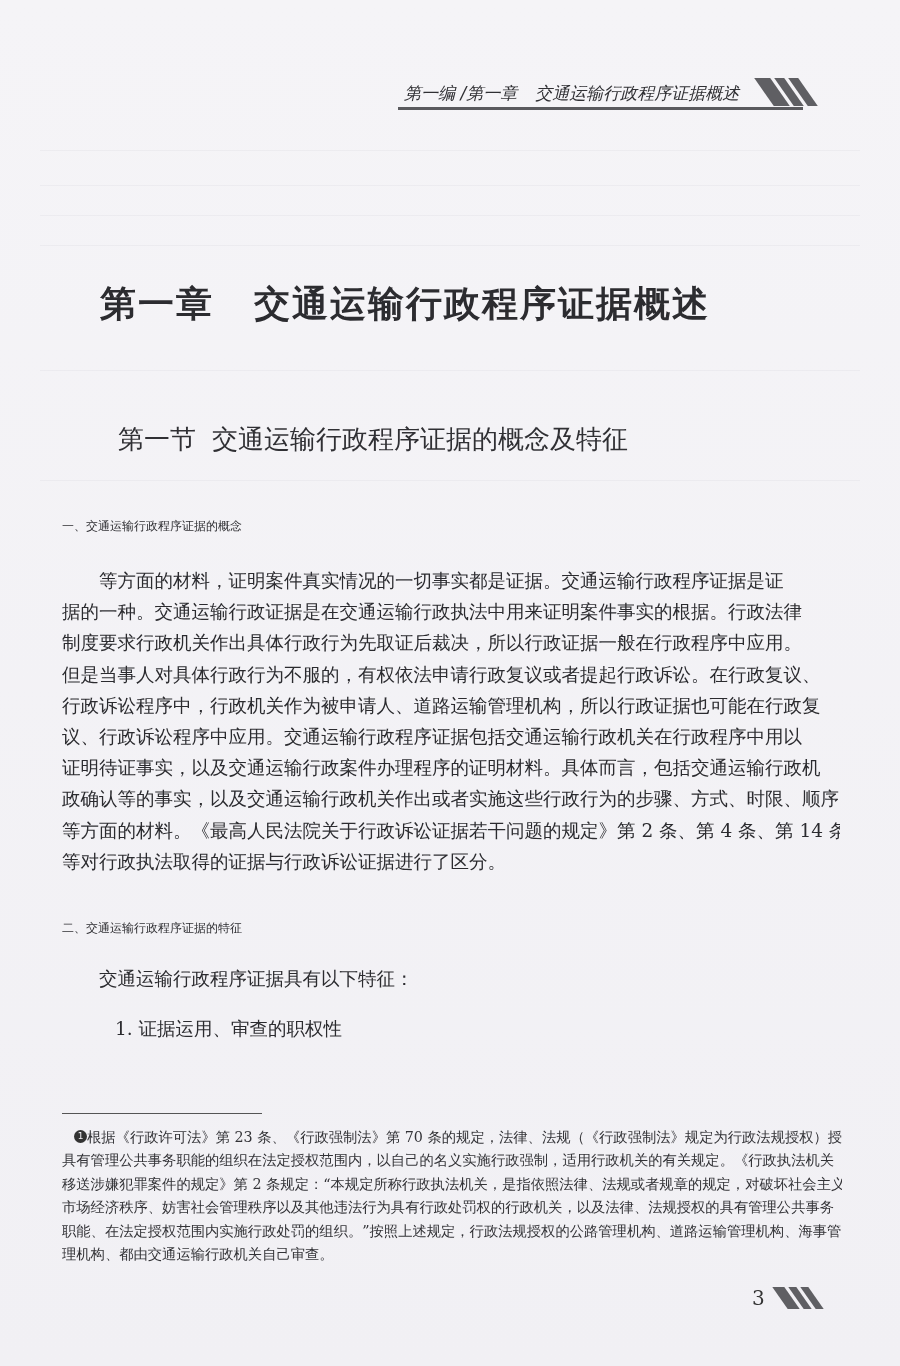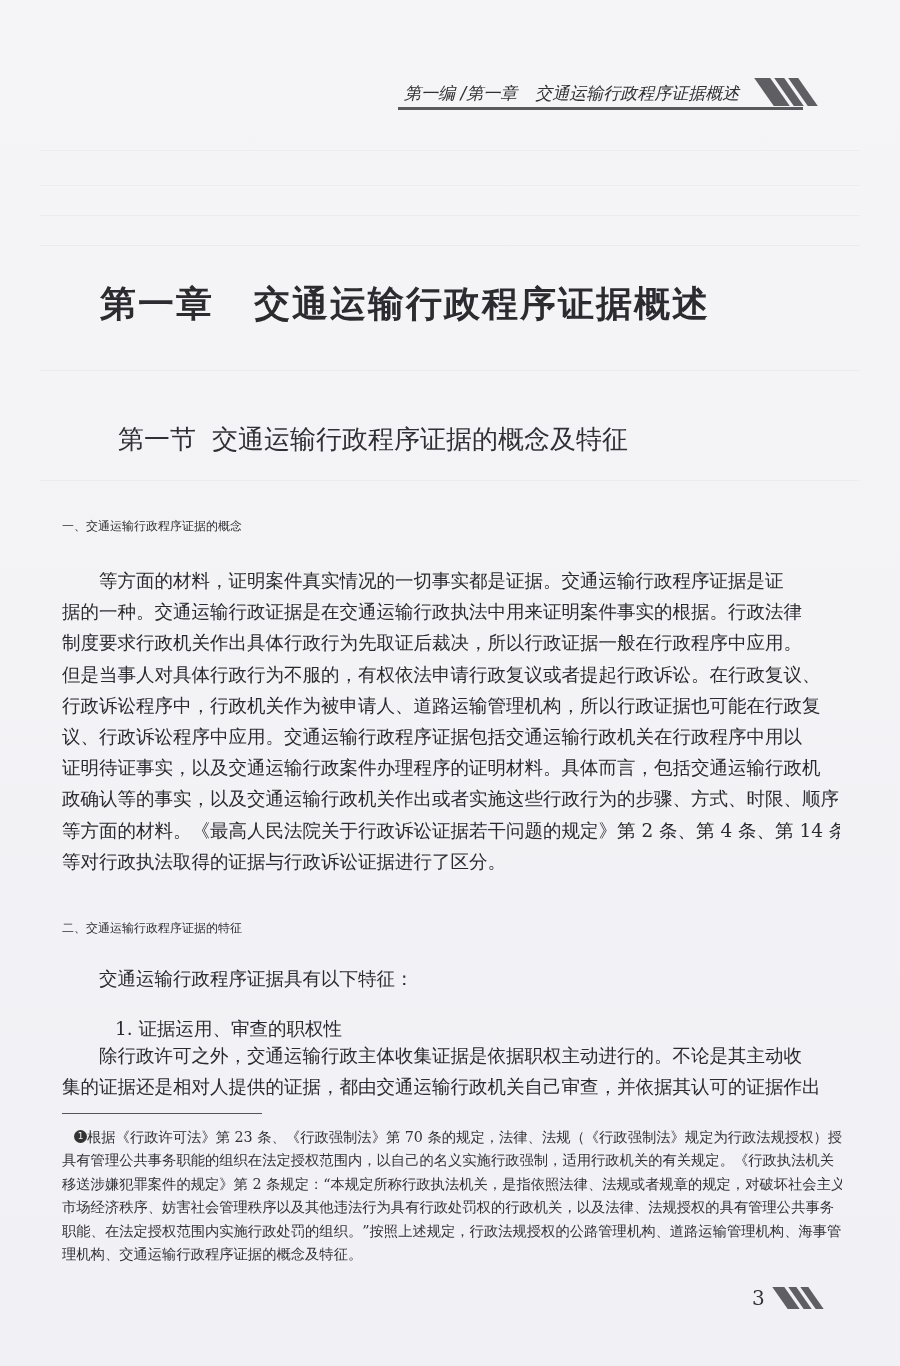--- a/index.html
+++ b/index.html
@@ -122,33 +122,29 @@
   </div>
 
   <div class="heading2" style="top:920px">二、交通运输行政程序证据的特征</div>
 
   <div class="body-text" style="top:963px">
     <p class="indent">交通运输行政程序证据具有以下特征：</p>
   </div>
 
   <div class="item-heading">1. 证据运用、审查的职权性</div>
 
-  <div class="body-text" style="top:1040px">
-    <p class="indent">除行政许可之外，交通运输行政主体收集证据是依据职权主动进行的。不论是其主动收</p>
-    <p>集的证据还是相对人提供的证据，都由交通运输行政机关自己审查，并依据其认可的证据作出</p>
-  </div>
 
   <div class="footnote-rule"></div>
   <div class="footnotes">
     <p class="indent"><span class="fn-mark">1</span><span>根据《行政许可法》第 23 条、《行政强制法》第 70 条的规定，法律、法规（《行政强制法》规定为行政法规授权）授权的</span></p>
     <p>具有管理公共事务职能的组织在法定授权范围内，以自己的名义实施行政强制，适用行政机关的有关规定。《行政执法机关</p>
     <p>移送涉嫌犯罪案件的规定》第 2 条规定：“本规定所称行政执法机关，是指依照法律、法规或者规章的规定，对破坏社会主义</p>
     <p>市场经济秩序、妨害社会管理秩序以及其他违法行为具有行政处罚权的行政机关，以及法律、法规授权的具有管理公共事务</p>
     <p>职能、在法定授权范围内实施行政处罚的组织。”按照上述规定，行政法规授权的公路管理机构、道路运输管理机构、海事管</p>
-    <p>理机构、交通运输行政程序证据的概念及特征。</p>
+    <p>理机构、都由交通运输行政机关自己审查。</p>
   </div>
 
   <div class="page-number">3</div>
   <div class="stripes ftr-stripes">
     <span></span>
       <span></span>
       <span></span>
   </div>
 </div>
 

